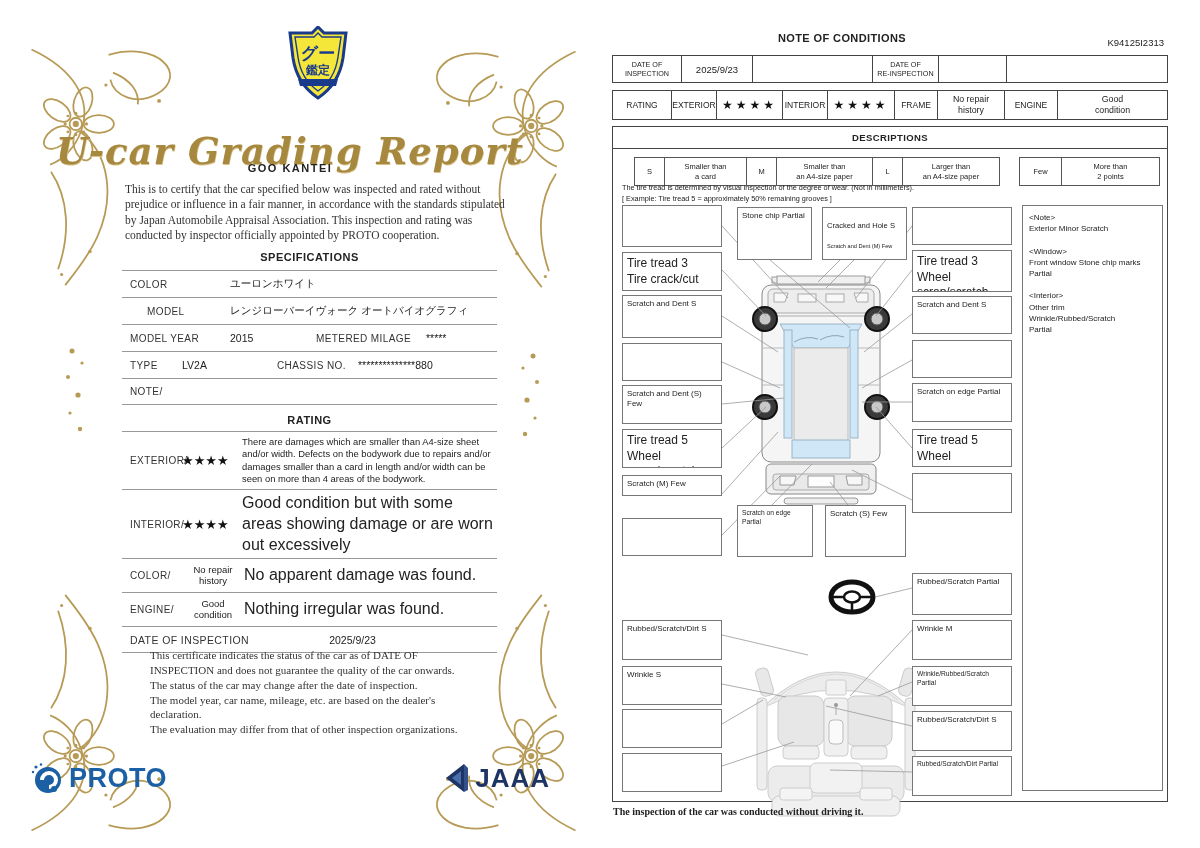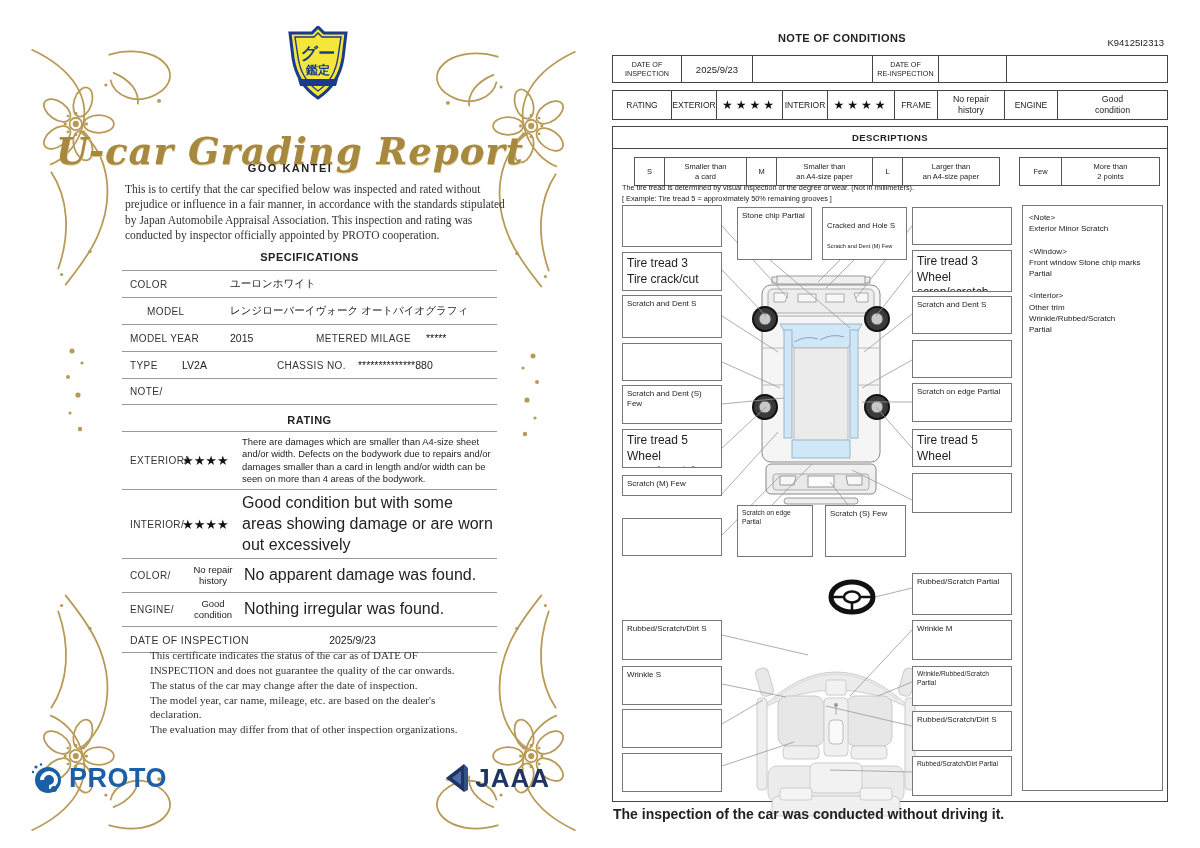--- a/index.html
+++ b/index.html
@@ -81,21 +81,21 @@
   .tire-note{position:absolute;left:10px;font-size:7.3px;z-index:2;color:#222;}
   #tire-note-1{top:153px;} #tire-note-2{top:164px;}
   .overlay{position:absolute;left:0;top:0;width:556px;height:795px;z-index:1;}
   .abox{position:absolute;background:#fff;border:1px solid #777;font-size:8px;line-height:1.3;
     padding:3px 4px;white-space:pre-line;color:#222;z-index:2;box-sizing:border-box;overflow:hidden;}
   .abox.md{font-size:12px;}
   .abox.sm{font-size:6.7px;}
   .notes-panel{position:absolute;left:410px;top:175px;width:141px;height:586px;border:1px solid #777;
     background:#fff;padding:6px;font-size:8px;line-height:1.4;white-space:pre-line;z-index:2;
     box-sizing:border-box;}
-  .rp-footer{position:absolute;left:1px;top:776px;font-size:14px;font-weight:bold;z-index:2;}
+  .rp-footer{position:absolute;left:1px;top:776px;font-size:10px;font-weight:bold;z-index:2;font-family:Liberation Serif, serif;}
   .conn{stroke:#999;stroke-width:0.8;}
 </style>
 </head>
 <body>
 
 <svg width="0" height="0" style="position:absolute">
   <symbol id="flx" viewBox="0 0 200 280">
     <g fill="none" stroke="#b79a55" stroke-width="2">
       <path d="M95,10 C150,-6 186,32 150,54 C126,68 101,56 97,38"></path>
       <path d="M8,4 C55,26 77,60 64,96 C57,116 42,129 29,134"></path>

